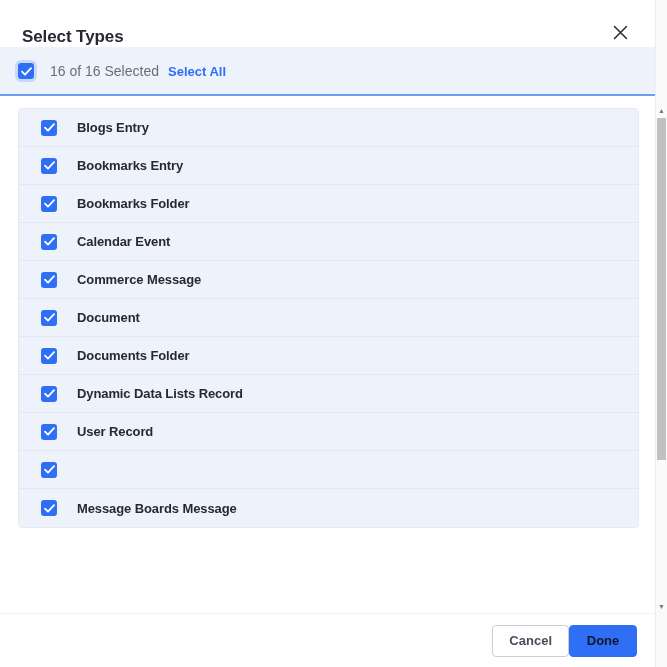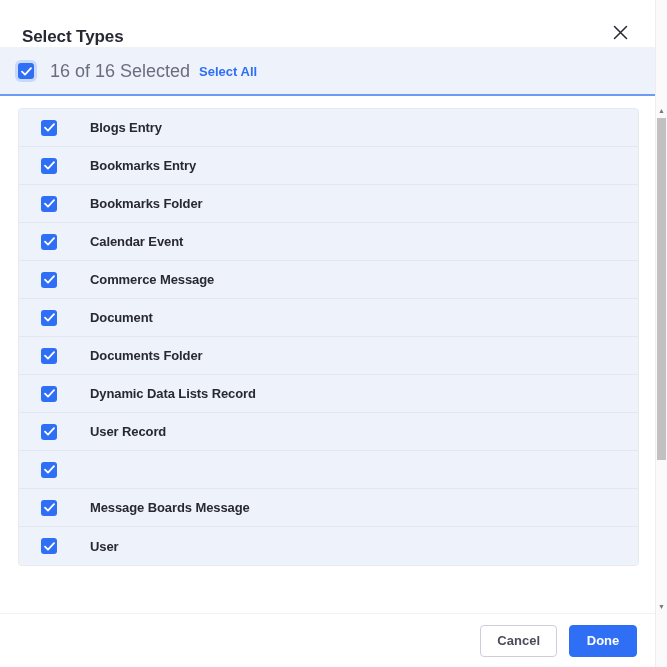--- a/index.html
+++ b/index.html
@@ -80,21 +80,21 @@
     justify-content: center;
     flex: 0 0 16px;
     box-sizing: border-box;
     cursor: pointer;
   }
   .cb svg { display: block; }
   .cb.focused {
     box-shadow: 0 0 0 3px #c8d9fb;
   }
   .selectall-count {
-    font-size: 18px;
+    font-size: 14px;
     color: #6b6c7e;
     margin-left: 16px;
     white-space: nowrap;
   }
   .selectall-link {
     font-size: 13px;
     font-weight: bold;
     color: #2e6ff5;
     margin-left: 9px;
     text-decoration: none;
@@ -118,21 +118,20 @@
   }
   .list-row {
     height: 38px;
     display: flex;
     align-items: center;
     padding-left: 22px;
     box-sizing: border-box;
     background: #eef2fb;
     border-bottom: 1px solid #e3e7f2;
     cursor: pointer;
-    gap: 13px;
   }
   .list-row:last-child { border-bottom: none; }
   .row-label {
     font-size: 13px;
     font-weight: bold;
     color: #272833;
     margin-left: 20px;
     letter-spacing: -0.1px;
   }
 
@@ -140,42 +139,41 @@
   .modal-footer {
     flex: 0 0 54px;
     height: 54px;
     background: #ffffff;
     border-top: 1px solid #f1f2f5;
     display: flex;
     align-items: center;
     justify-content: flex-end;
     padding-right: 18px;
     box-sizing: border-box;
-    gap: 12px;
   }
   .btn {
     height: 32px;
     min-width: 68px;
     border-radius: 4px;
     font-size: 13px;
     font-weight: bold;
     padding: 0 16px;
     cursor: pointer;
     box-sizing: border-box;
     font-family: "Liberation Sans", sans-serif;
   }
   .btn-secondary {
     background: #ffffff;
     border: 1px solid #cdced9;
     color: #4b4c59;
   }
   .btn-primary {
     background: #2e6ff5;
     border: 1px solid #2e6ff5;
-    color: #ffffff;
+    color: #0f172a;
   }
 
   
   .page-scrollbar {
     position: absolute;
     top: 0; right: 0;
     width: 12px;
     height: 667px;
     background: #fafafa;
     border-left: 1px solid #ededed;
@@ -311,28 +309,20 @@
           </span>
         </div>
         <div class="list-row">
           <span class="cb">
             <svg width="11" height="9" viewBox="0 0 11 9" fill="none">
               <path d="M1 4.6 L4 7.6 L10 1.2" stroke="#ffffff" stroke-width="1.8" stroke-linecap="round" stroke-linejoin="round"></path>
             </svg>
           </span>
           <span class="row-label">Message Boards Message</span>
         </div>
-        <div class="list-row">
-          <span class="cb">
-            <svg width="11" height="9" viewBox="0 0 11 9" fill="none">
-              <path d="M1 4.6 L4 7.6 L10 1.2" stroke="#ffffff" stroke-width="1.8" stroke-linecap="round" stroke-linejoin="round"></path>
-            </svg>
-          </span>
-          <span class="row-label">User</span>
-        </div>
       </div>
   </div>
 
   <div class="modal-footer">
     <button class="btn btn-secondary">Cancel</button>
     <button class="btn btn-primary">Done</button>
   </div>
 </div>
 
 <div class="page-scrollbar">

